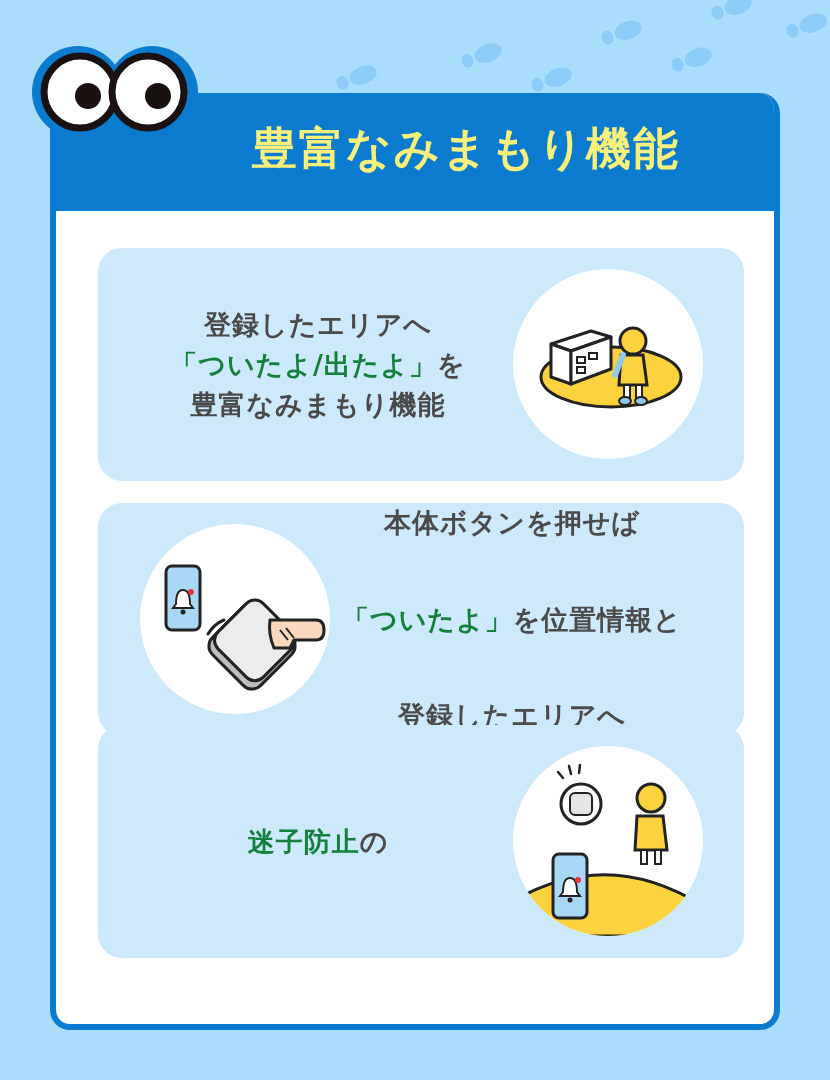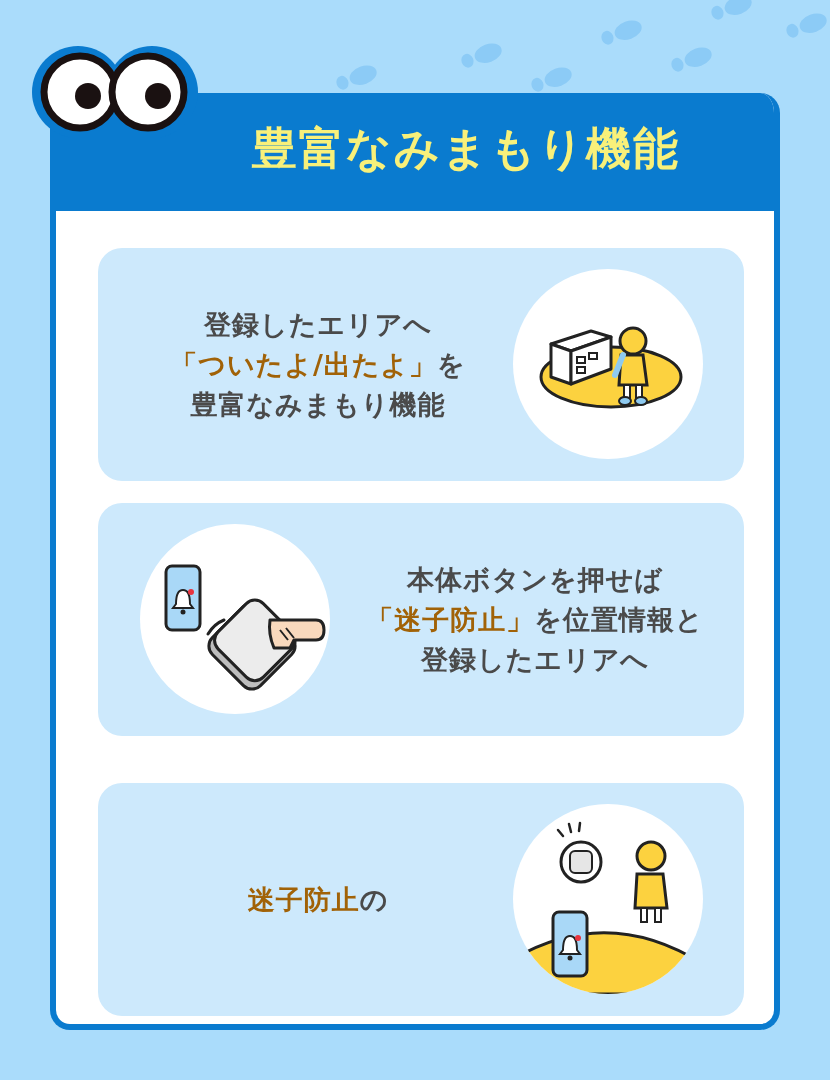--- a/index.html
+++ b/index.html
@@ -28,21 +28,21 @@
   .card {
     position: absolute; left: 42px; width: 646px; height: 233px;
     background: #cde9fc; border-radius: 24px;
   }
   .card-text {
     position: absolute; top: 0; height: 100%;
     display: flex; flex-direction: column; justify-content: center; align-items: center;
     color: #4a4a4a; font-size: 27px; font-weight: bold; line-height: 40px;
     letter-spacing: 1px; text-align: center;
   }
-  .hl { color: #a16207; margin-top: 44px; }
+  .hl { color: #15803d; margin-top: 44px; }
   .illus {
     position: absolute; top: 21px; width: 190px; height: 190px;
     border-radius: 50%; background: #ffffff; overflow: hidden;
   }
   .illus svg { width: 190px; height: 190px; display: block; }
 </style>
 </head>
 <body>
 
 <svg class="footprints" viewBox="0 0 830 100">
@@ -119,28 +119,28 @@
         <path d="M68 110 q6 -10 16 -14" fill="none" stroke="#222" stroke-width="3" stroke-linecap="round"></path>
         <path d="M74 116 q5 -8 12 -11" fill="none" stroke="#222" stroke-width="3" stroke-linecap="round"></path>
         <g transform="translate(112,122) rotate(45)">
           <rect x="-34" y="-34" width="68" height="68" rx="12" fill="#bdbdbd" stroke="#222" stroke-width="3"></rect>
           <rect x="-34" y="-38" width="64" height="64" rx="12" fill="#ececec" stroke="#222" stroke-width="3"></rect>
         </g>
         <path d="M130 96 h46 q8 0 8 10 q0 10 -8 10 h-22 l-4 8 h-16 q-6 -14 -4 -28 z" fill="#f9d9bd" stroke="#222" stroke-width="3" stroke-linejoin="round"></path>
         <path d="M140 106 l8 10 M146 104 l8 10" stroke="#222" stroke-width="2"></path>
       </svg>
     </div>
-    <div class="card-text" style="left:227px; width:420px;">
+    <div class="card-text" style="left:204px; width:420px;justify-content:space-between;">
       <div>本体ボタンを押せば</div>
-      <div><span class="hl">「迷子防止」</span><span>を位置情報と</span></div>
+      <div><span class="hl">「ついたよ」</span><span>を位置情報と</span></div>
       <div>登録したエリアへ</div>
     </div>
   </div>
 
-  <div class="card" style="top:690px;">
+  <div class="card" style="top:632px;">
     <div class="card-text" style="left:20px; width:400px;">
       <div><span class="hl">迷子防止</span><span>の</span></div>
     </div>
     <div class="illus" style="left:415px;">
       <svg viewBox="0 0 190 190">
         <path d="M0 155 Q95 100 190 160 L190 190 L0 190 Z" fill="#fcd23f" stroke="#222" stroke-width="3"></path>
         <circle cx="68" cy="58" r="20" fill="#fff" stroke="#222" stroke-width="3"></circle>
         <rect x="57" y="47" width="22" height="22" rx="5" fill="#e6e6e6" stroke="#222" stroke-width="2"></rect>
         <path d="M50 32 l-5 -6 M58 28 l-2 -8 M66 27 l1 -8" stroke="#222" stroke-width="2.5" stroke-linecap="round"></path>
         <circle cx="138" cy="52" r="14" fill="#fcd23f" stroke="#222" stroke-width="3"></circle>

